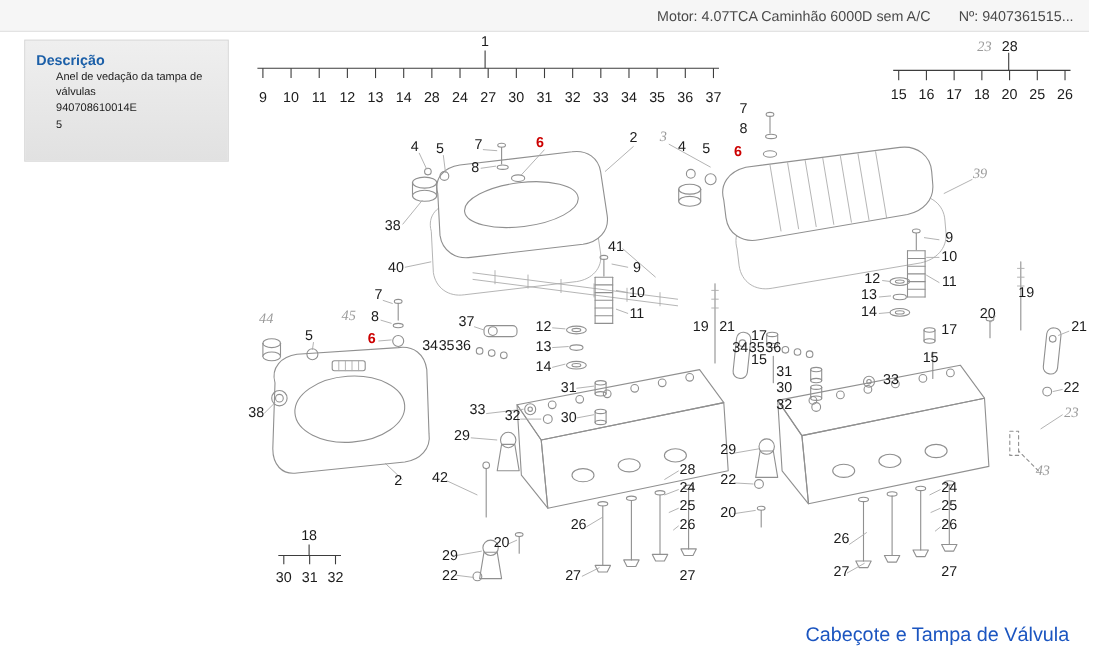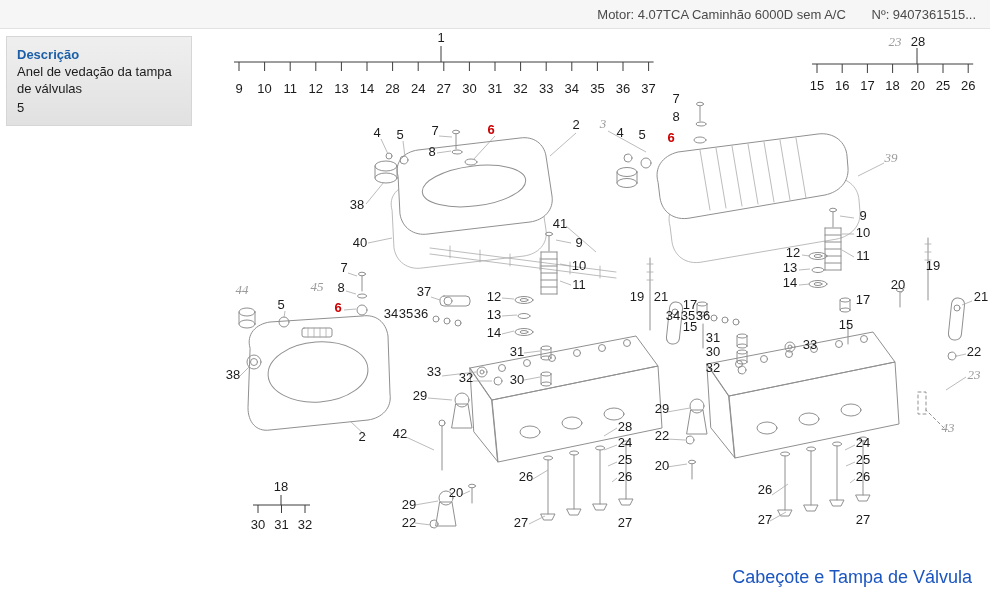--- a/index.html
+++ b/index.html
@@ -13,27 +13,27 @@
     position:absolute; top:0; left:0; width:990px; height:28px;
     background:#f6f6f6; border-bottom:1px solid #e2e2e2;
   }
   .topbar .info {
     position:absolute; right:14px; top:7px;
     font-size:13px; color:#4a4a4a; white-space:nowrap;
   }
   .topbar .info .num { margin-left:22px; }
 
   .sidebar {
-    position:absolute; left:6px; top:36px; width:164px;
+    position:absolute; left:22px; top:36px; width:164px;
     background:linear-gradient(#efefef,#e1e1e1);
-    border:1px solid #d6d6d6; padding:10px 10px 8px;
+    border:1px solid #d6d6d6; padding:10px 10px 26px;
   }
   .sidebar .lbl { color:#1b5fa8; font-weight:bold; font-size:13px; margin-top:13px; }
   .sidebar .lbl:first-child { margin-top:0; }
-  .sidebar .val { color:#1b1b1b; font-size:13px; margin-top:2px; line-height:1.3; }
+  .sidebar .val { color:#1b1b1b; font-size:10px; margin-top:2px; line-height:1.3;margin-left:18px; }
 
   .footer-link {
     position:absolute; right:28px; bottom:12px;
     color:#1b55c0; font-size:18px; text-decoration:none; cursor:pointer;
   }
 
   
   .parts { stroke:#909090; fill:none; stroke-width:1; stroke-linejoin:round; stroke-linecap:round; }
   .parts .solid { fill:#ffffff; }
   .parts .thin { stroke:#ababab; stroke-width:0.8; }
@@ -400,16 +400,17 @@
 <div class="topbar">
   <div class="info">
     <span>Motor: 4.07TCA Caminhão 6000D sem A/C</span>
     <span class="num">Nº: 9407361515...</span>
   </div>
 </div>
 
 <aside class="sidebar">
   <div class="lbl">Descrição</div>
   <div class="val">Anel de vedação da tampa de válvulas</div>
+  <div class="val">940708610014E</div>
   <div class="val">5</div>
 </aside>
 
 <a class="footer-link">Cabeçote e Tampa de Válvula</a>
 
 </body></html>

